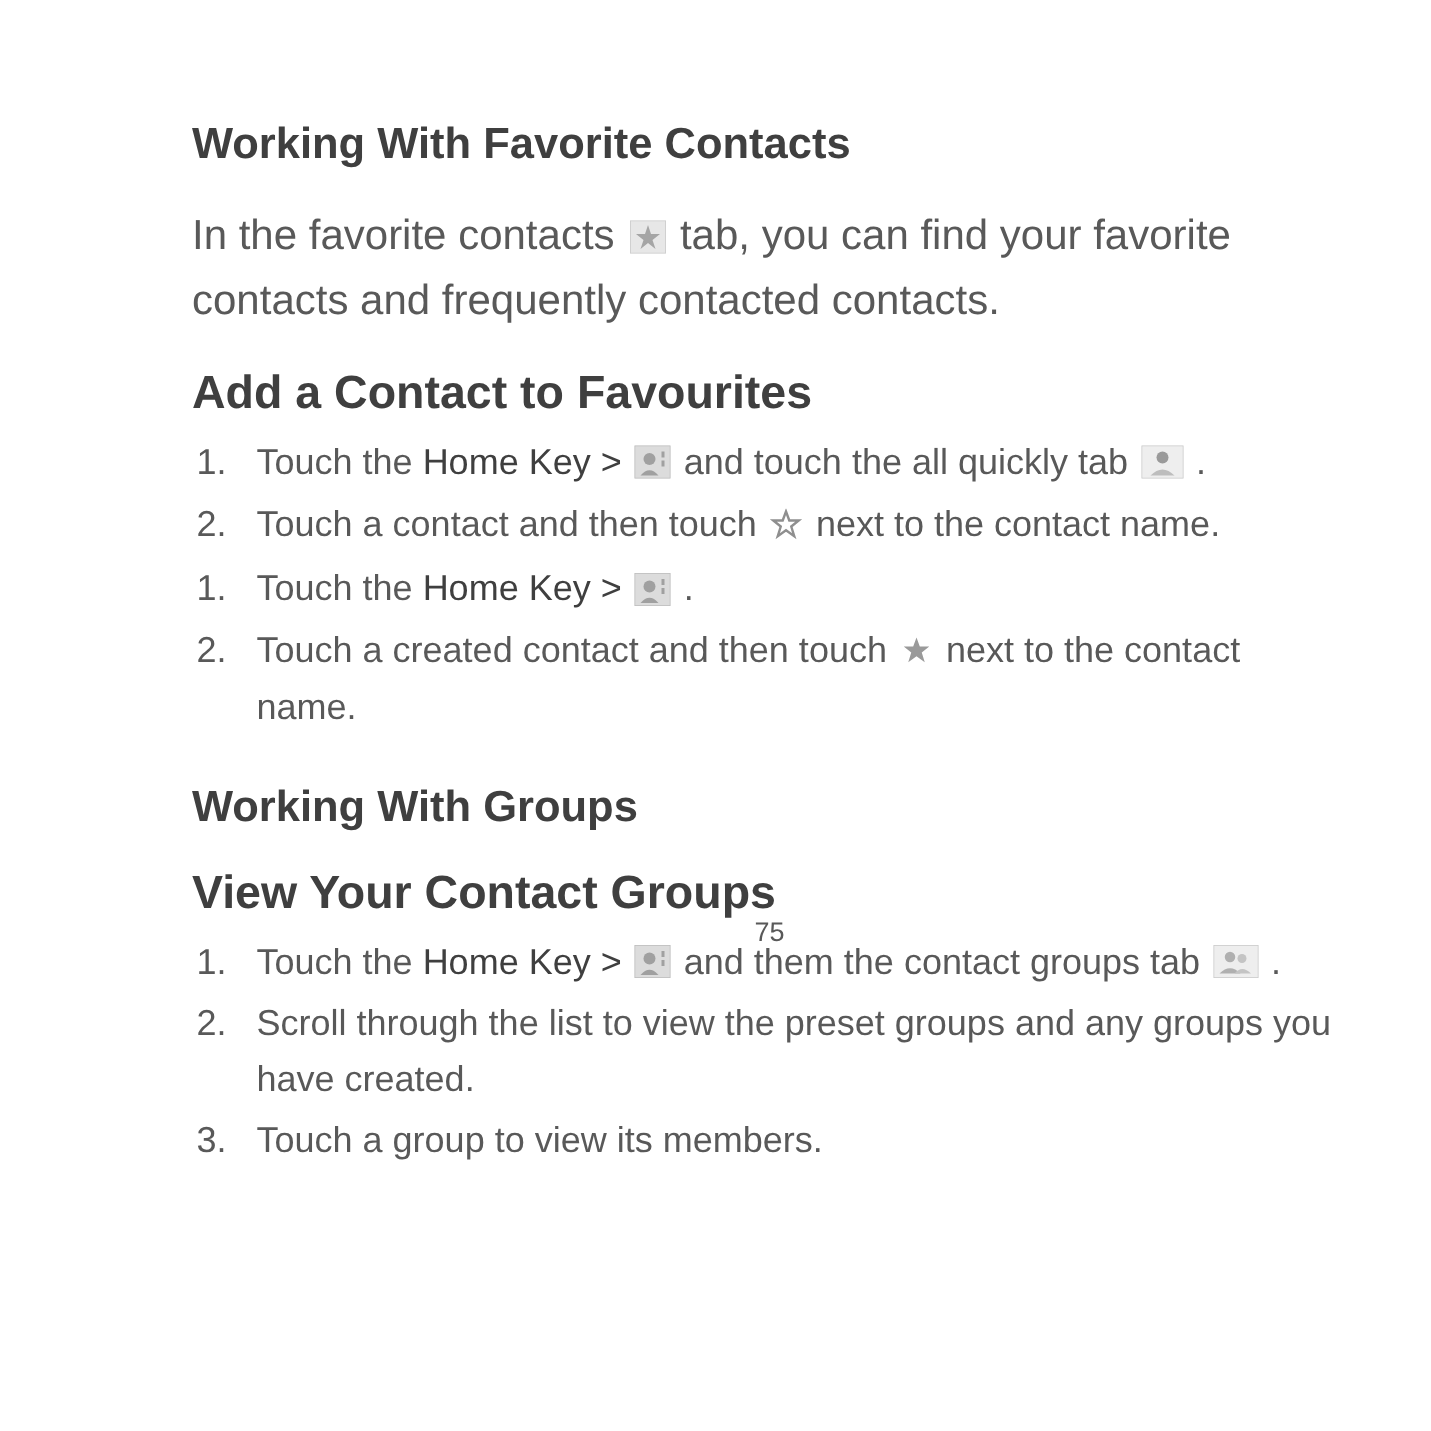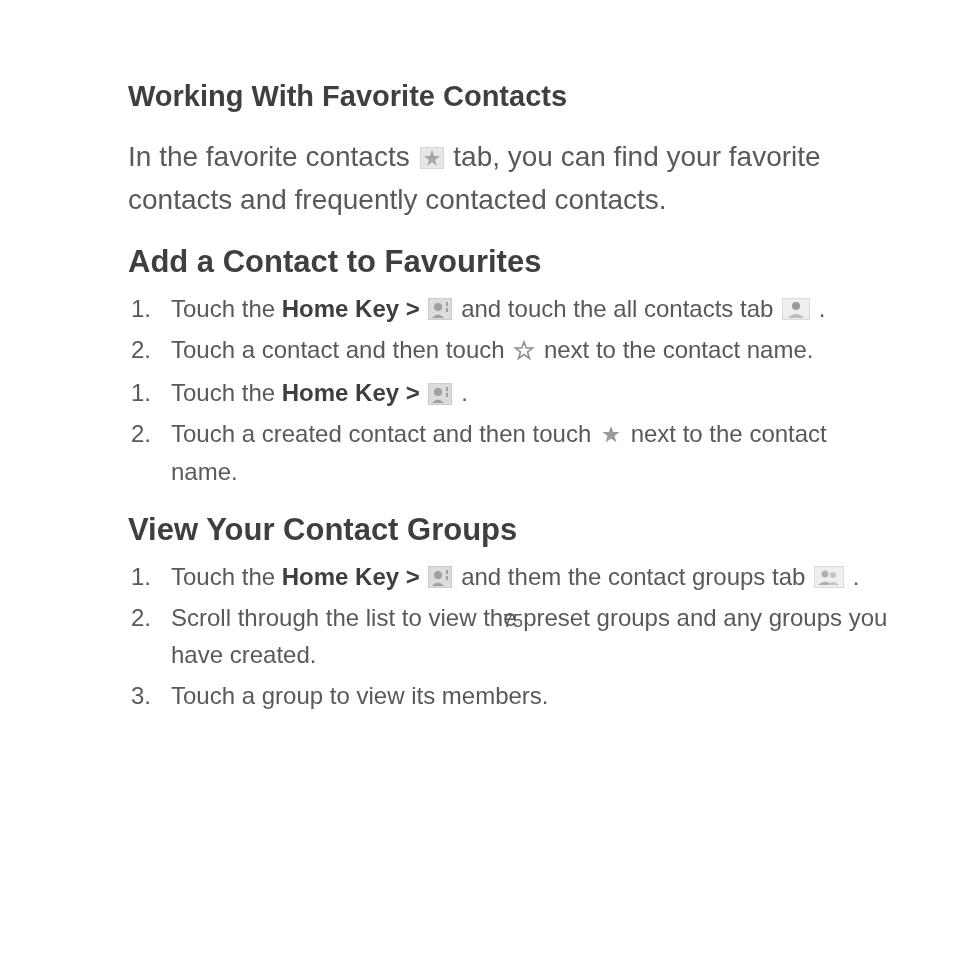--- a/index.html
+++ b/index.html
@@ -54,21 +54,21 @@
     margin: 4px 0;
   }
   .num {
     flex: 0 0 40px;
     padding-left: 3px;
   }
   .li-body {
     flex: 1;
   }
   .bold {
-    font-weight: bold;
+    font-weight: normal;
     color: #3f3f3f;
   }
   .icon {
     display: inline-flex;
     vertical-align: middle;
     line-height: 0;
     margin: 0 2px;
     position: relative;
     top: -1px;
   }
@@ -109,21 +109,21 @@
         <span>Touch the </span><span class="bold">Home Key &gt; </span>
         <span class="icon">
           <svg width="24" height="22" viewBox="0 0 24 22">
             <rect x="0" y="0" width="24" height="22" fill="#dcdcdc" stroke="#bcbcbc"></rect>
             <circle cx="10" cy="9" r="4" fill="#a0a0a0"></circle>
             <path d="M4 20 Q10 13 16 20 Z" fill="#a0a0a0"></path>
             <rect x="18" y="4" width="2" height="4" fill="#a0a0a0"></rect>
             <rect x="18" y="10" width="2" height="4" fill="#a0a0a0"></rect>
           </svg>
         </span>
-        <span> and touch the all contacts tab </span>
+        <span> and touch the all quickly tab </span>
         <span class="icon">
           <svg width="28" height="22" viewBox="0 0 28 22">
             <rect x="0" y="0" width="28" height="22" fill="#eeeeee" stroke="#c9c9c9"></rect>
             <circle cx="14" cy="8" r="4" fill="#9a9a9a"></circle>
             <path d="M6 20 Q14 12 22 20 Z" fill="#bdbdbd"></path>
           </svg>
         </span>
         <span> .</span>
       </span>
     </li>
@@ -165,20 +165,21 @@
         <span class="icon">
           <svg width="22" height="22" viewBox="0 0 22 22">
             <polygon points="11,2 13.2,8 19.5,8 14.5,12 16.5,18.5 11,14.5 5.5,18.5 7.5,12 2.5,8 8.8,8" fill="#9a9a9a"></polygon>
           </svg>
         </span>
         <span> next to the contact name.</span>
       </span>
     </li>
   </ol>
 
+  <h1 class="section groups">Working With Groups</h1>
 
   <h2 class="sub">View Your Contact Groups</h2>
   <ol class="steps">
     <li>
       <span class="num">1.</span>
       <span class="li-body">
         <span>Touch the </span><span class="bold">Home Key &gt; </span>
         <span class="icon">
           <svg width="24" height="22" viewBox="0 0 24 22">
             <rect x="0" y="0" width="24" height="22" fill="#dcdcdc" stroke="#bcbcbc"></rect>

